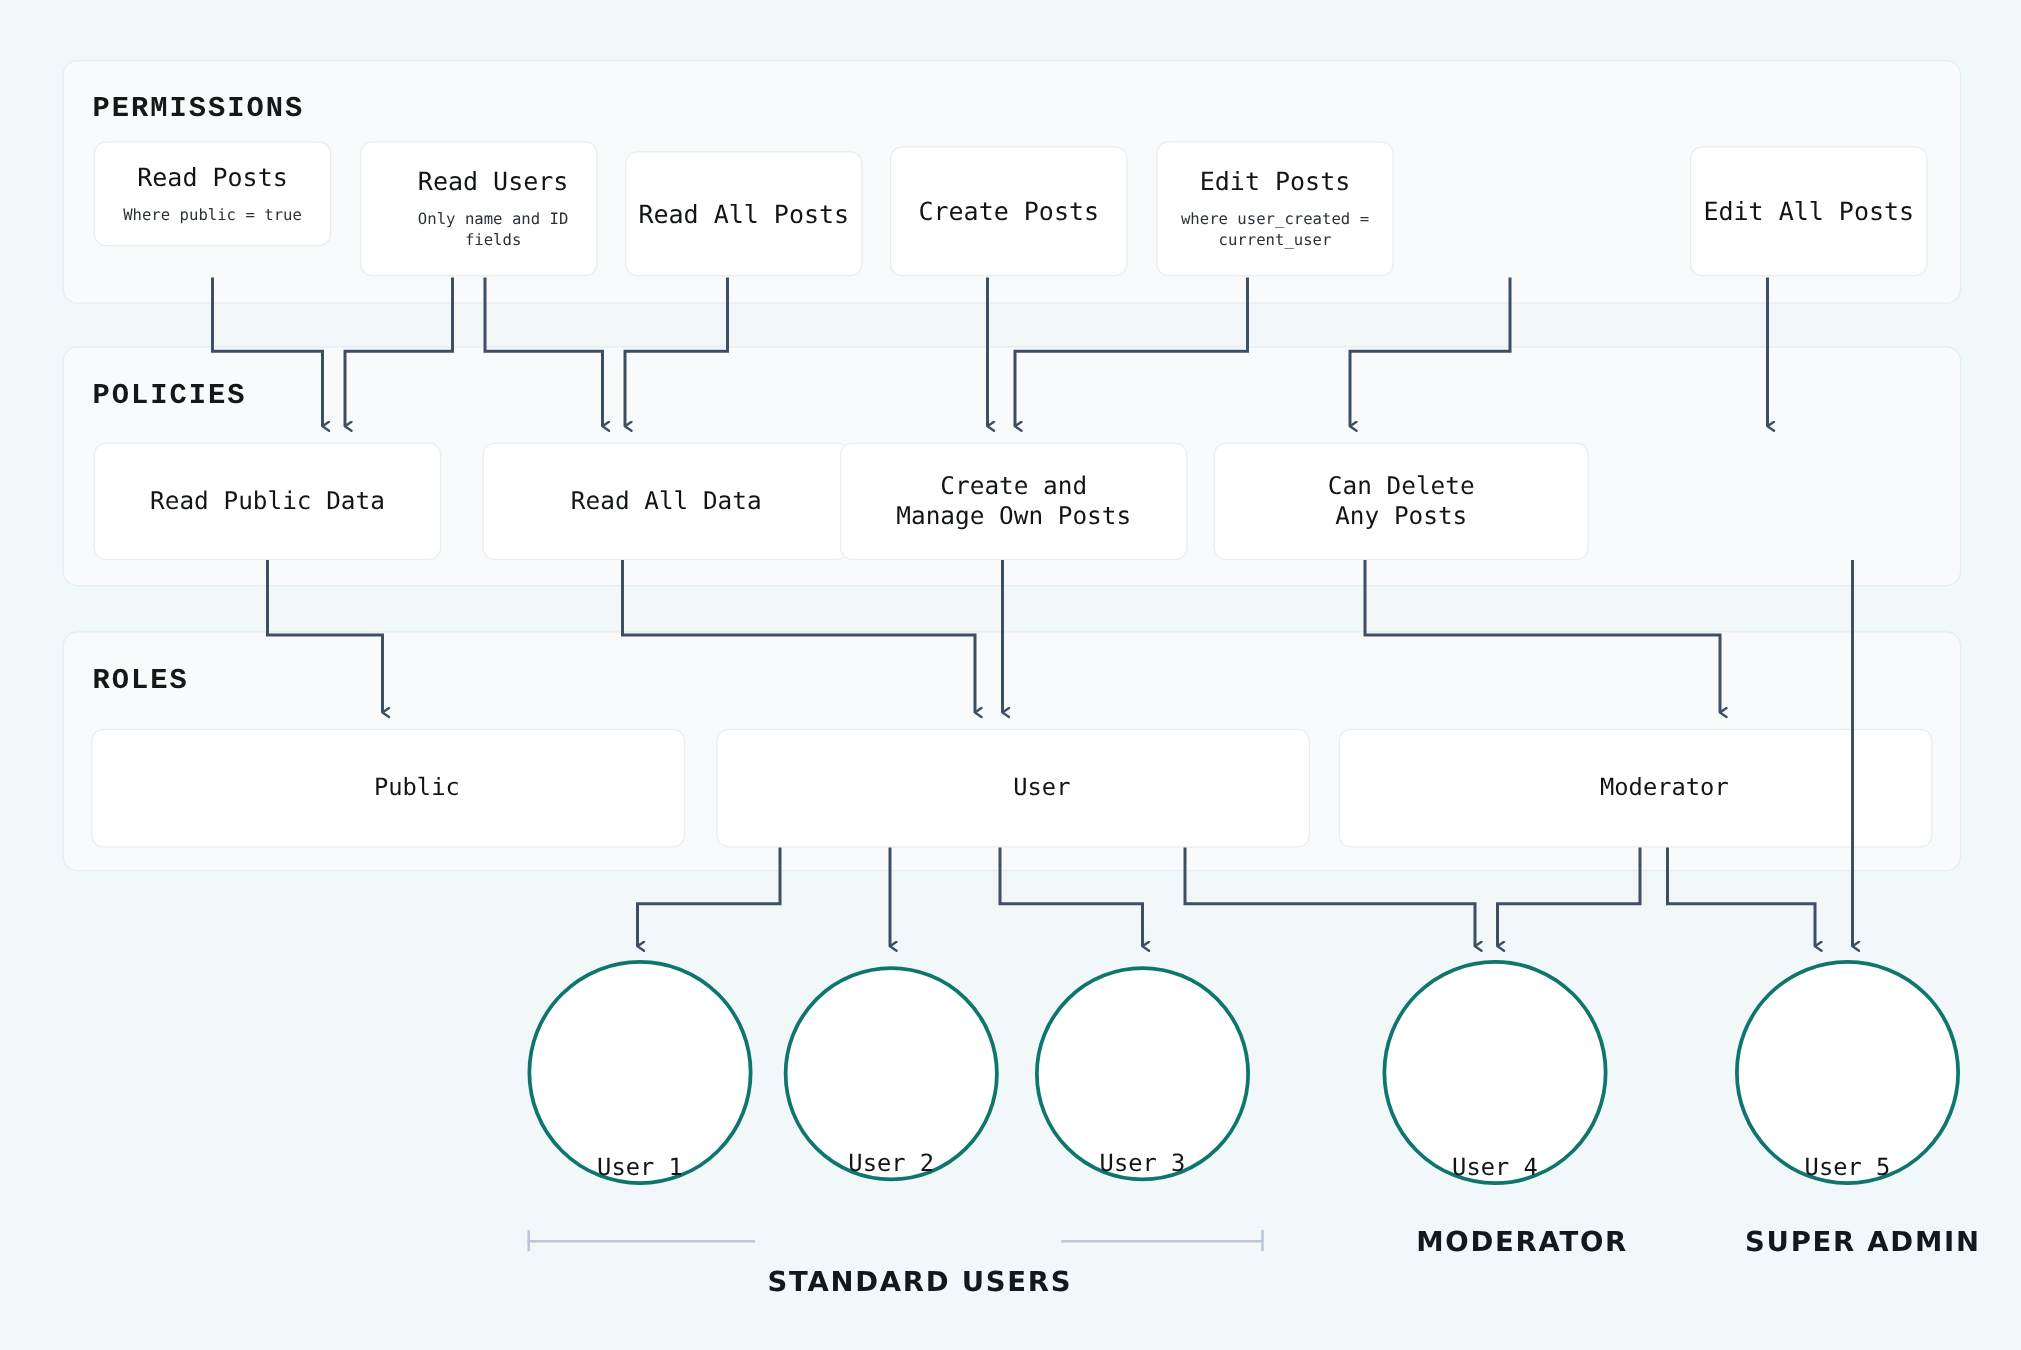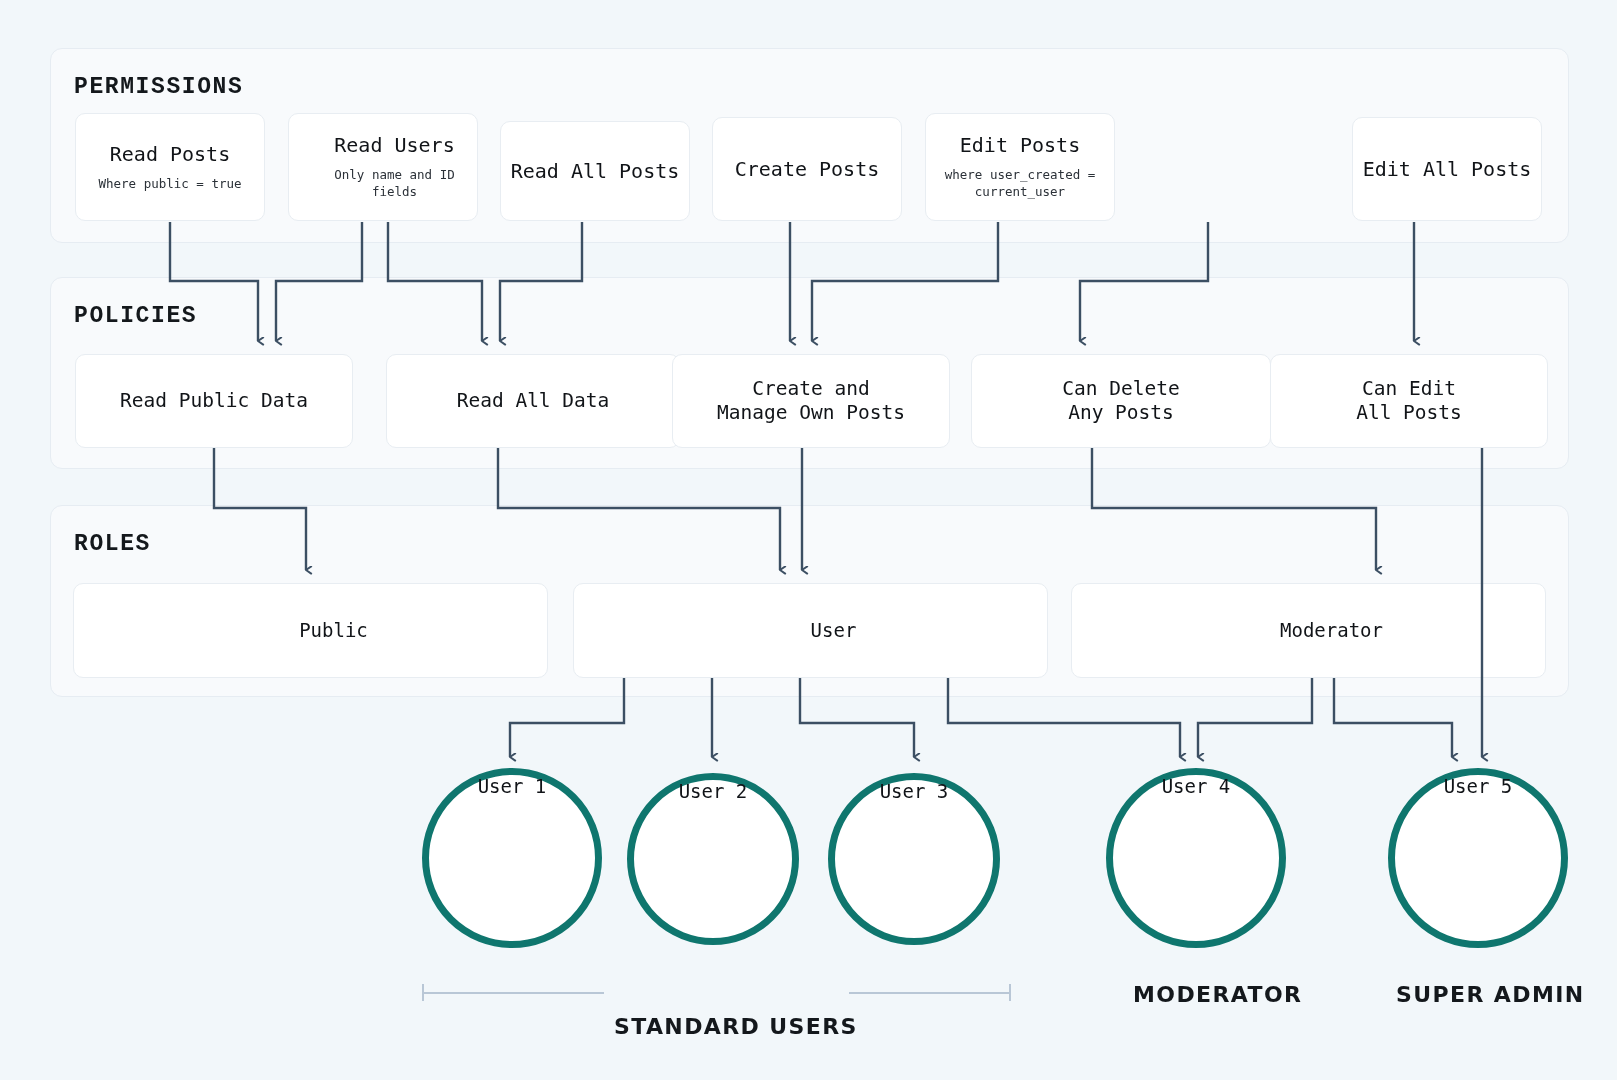--- a/index.html
+++ b/index.html
@@ -60,24 +60,24 @@
     line-height: 1.35;
     margin-top: 9px;
     white-space: pre-line;
   }
   .node.policy .title { font-size: 19.5px; }
   .node.role .title { font-size: 19px; margin-left: 46px; }
 
   .circle {
     position: absolute;
     background: #ffffff;
-    border: 7px solid #0f766e;
+    border: 3px solid #0f766e;
     border-radius: 50%;
     display: flex;
-    align-items: flex-start;
+    align-items: flex-end;
     justify-content: center;
     z-index: 3;
   }
   .circle span {
     font-family: "DejaVu Sans Mono", monospace;
     font-size: 19px;
     color: #111418;
   }
 
   .group-label {
@@ -158,21 +158,21 @@
       <path d="M948,678 L948,723 L1180,723 L1180,757"></path>
 
       <path d="M1312,678 L1312,723 L1198,723 L1198,757"></path>
 
       <path d="M1334,678 L1334,723 L1452,723 L1452,757"></path>
 
       <path d="M1482,448 L1482,757"></path>
     </g>
   </svg>
 
-  <div class="node permission" style="left:75px; top:113px; width:190px; height:108px;">
+  <div class="node permission" style="left:75px; top:113px; width:190px; height:84px;">
     <div class="title">Read Posts</div>
     <div class="sub">Where public = true</div>
   </div>
   <div class="node permission" style="left:288px; top:113px; width:190px; height:108px;padding-left:23px;">
     <div class="title">Read Users</div>
     <div class="sub">Only name and ID fields</div>
   </div>
   <div class="node permission" style="left:500px; top:121px; width:190px; height:100px;">
     <div class="title">Read All Posts</div>
   </div>
@@ -194,24 +194,20 @@
   <div class="node policy" style="left:386px; top:354px; width:294px; height:94px;">
     <div class="title">Read All Data</div>
   </div>
   <div class="node policy" style="left:672px; top:354px; width:278px; height:94px;">
     <div class="title">Create and
 Manage Own Posts</div>
   </div>
   <div class="node policy" style="left:971px; top:354px; width:300px; height:94px;">
     <div class="title">Can Delete
 Any Posts</div>
-  </div>
-  <div class="node policy" style="left:1270px; top:354px; width:278px; height:94px;">
-    <div class="title">Can Edit
-All Posts</div>
   </div>
 
   <div class="node role" style="left:73px; top:583px; width:475px; height:95px;">
     <div class="title">Public</div>
   </div>
   <div class="node role" style="left:573px; top:583px; width:475px; height:95px;">
     <div class="title">User</div>
   </div>
   <div class="node role" style="left:1071px; top:583px; width:475px; height:95px;">
     <div class="title">Moderator</div>

